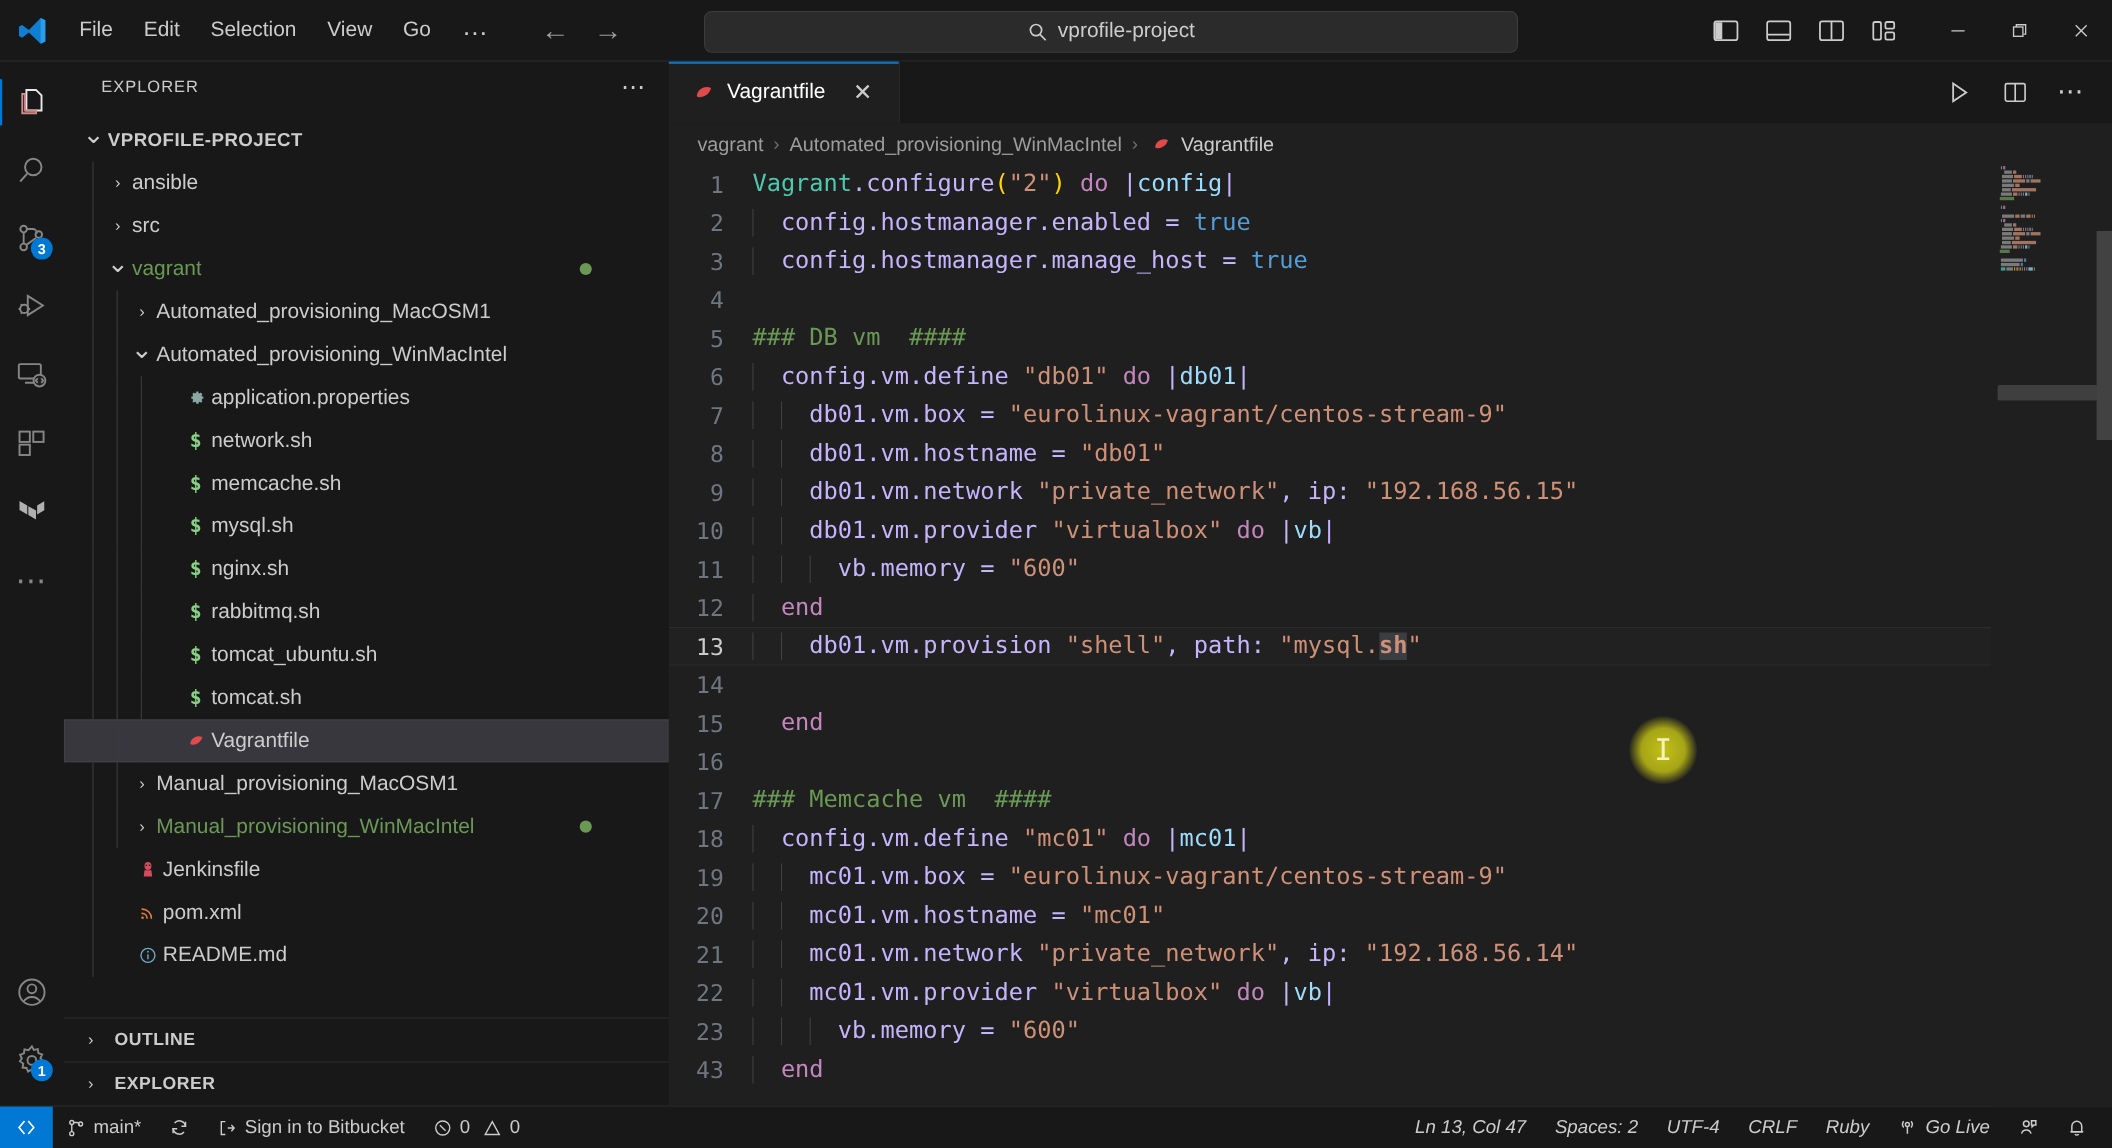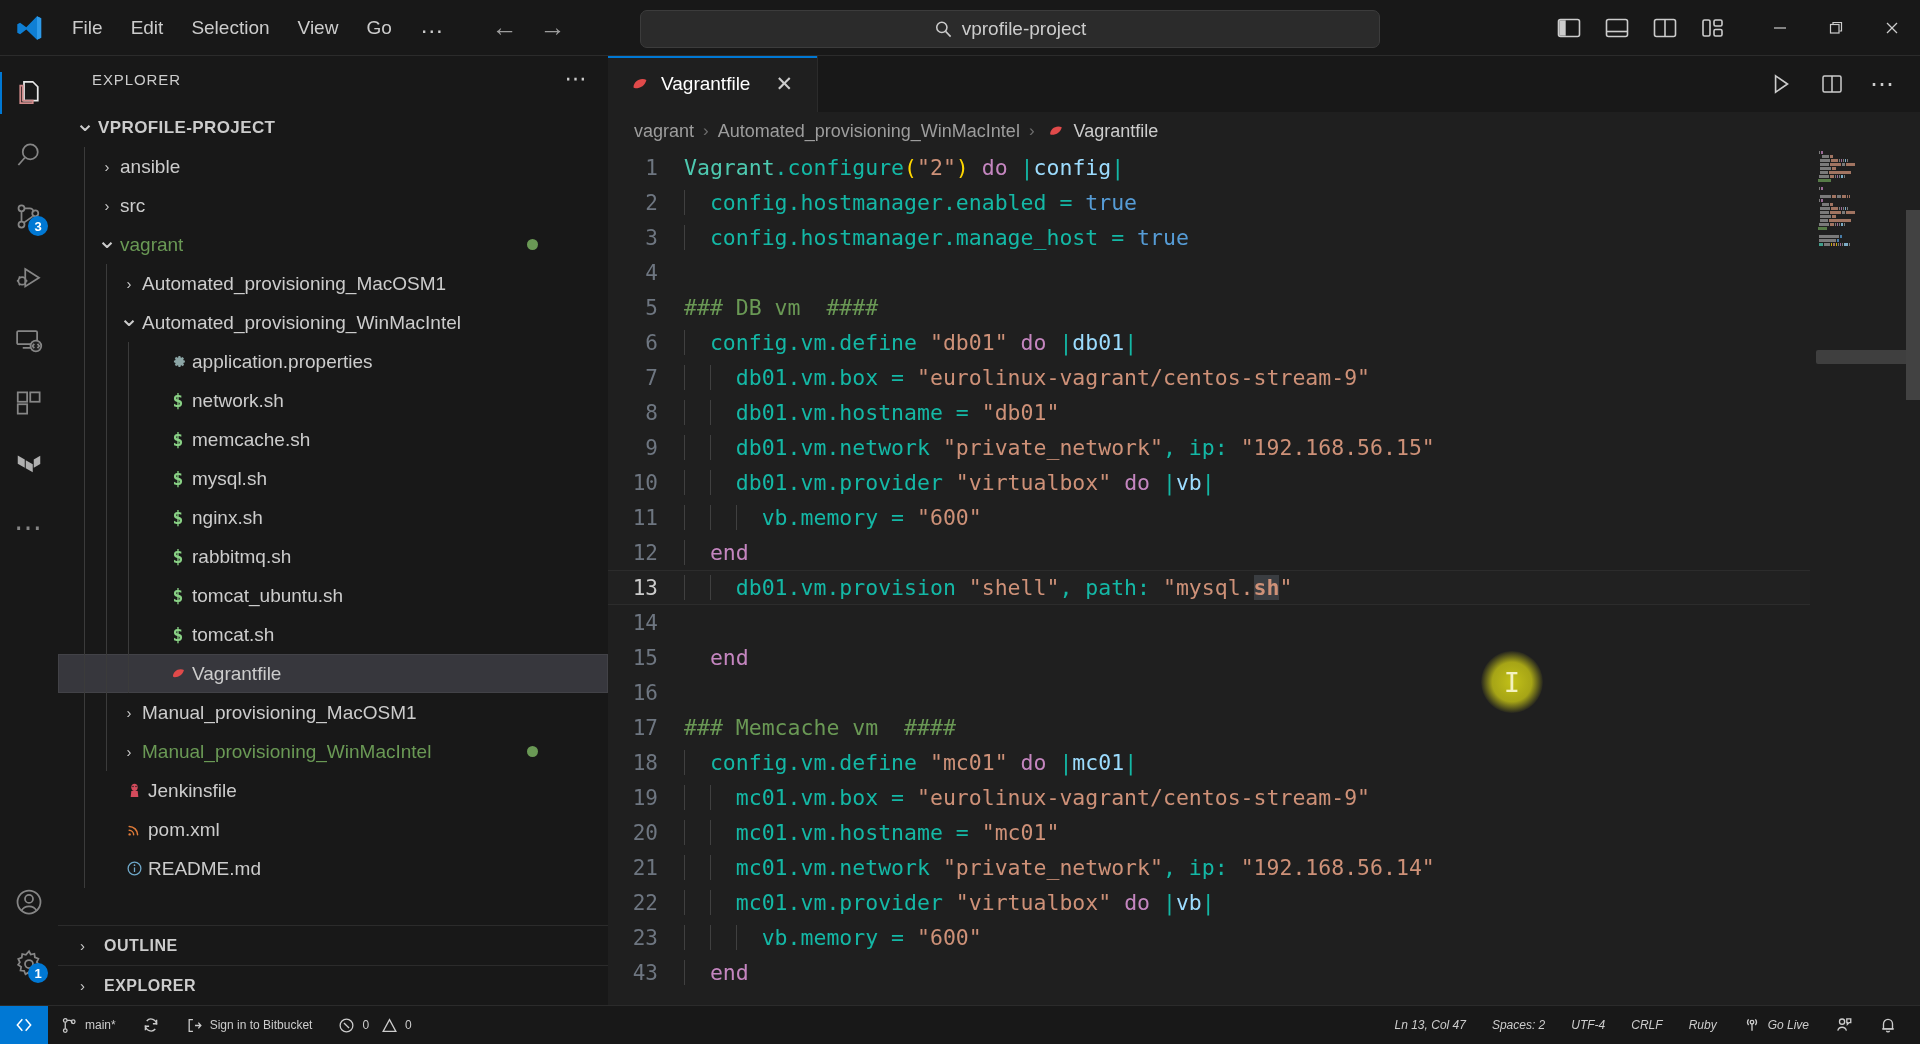--- a/index.html
+++ b/index.html
@@ -119,21 +119,21 @@
   .lnum {
     width: 76px; flex: 0 0 76px; text-align: right; padding-right: 26px;
     color:#6e7681; font-family:"DejaVu Sans Mono", monospace; font-size:21px; user-select:none;
   }
   .codeline.active .lnum { color:#cccccc; }
   .ctext { position:relative; padding-left: 0px; }
   .ig { position:absolute; top:0; bottom:0; width:1px; background:#404040; }
 
   
   .t-const { color:#4ec9b0; }
-  .t-plain { color:#14b8a6; }
+  .t-plain { color:#c4b5fd; }
   .t-kw    { color:#c586c0; }
   .t-str   { color:#ce9178; }
   .t-bool  { color:#569cd6; }
   .t-cmt   { color:#6a9955; }
   .t-var   { color:#9cdcfe; }
   .t-paren { color:#ffd700; }
   .sel-hl  { background:#3a3d41;font-weight:bold; }
 
   .minimap { width: 110px; flex: 0 0 110px; position:relative; background:#1f1f1f; overflow:hidden; }
   .mm-line { height: 3px; margin: 1px 0 0 8px; border-radius:1px; }
@@ -145,21 +145,21 @@
   .mouse-hl {
     position:absolute; width: 62px; height:62px; border-radius:50%;
     background: radial-gradient(circle, rgba(208,206,23,0.92) 0%, rgba(200,198,20,0.80) 45%, rgba(160,158,12,0.0) 72%);
     pointer-events:none; display:flex; align-items:center; justify-content:center;
   }
   .ibeam { color:#f4f2c0; font-family:"DejaVu Sans Mono", monospace; font-size: 27px; }
 
   
   .statusbar {
     height: 39px; flex: 0 0 39px; background:#181818; display:flex; align-items:center;
-    color:#cccccc; font-size: 12px; border-top:1px solid #2b2b2b;
+    color:#cccccc; font-size: 17px; border-top:1px solid #2b2b2b;
   }
   .sbar-remote {
     background:#0078d4; color:#fff; height:39px; width: 48px;
     display:flex; align-items:center; justify-content:center; cursor:pointer; font-size:19px;
   }
   .sb-item { display:flex; align-items:center; gap: 7px; padding: 0 13px; height:39px; cursor:pointer; white-space:nowrap; }
   .sb-right { margin-left:auto; display:flex; align-items:center; padding-right: 10px; font-style: italic; }
   svg { display:block; }
 </style>
 </head>

